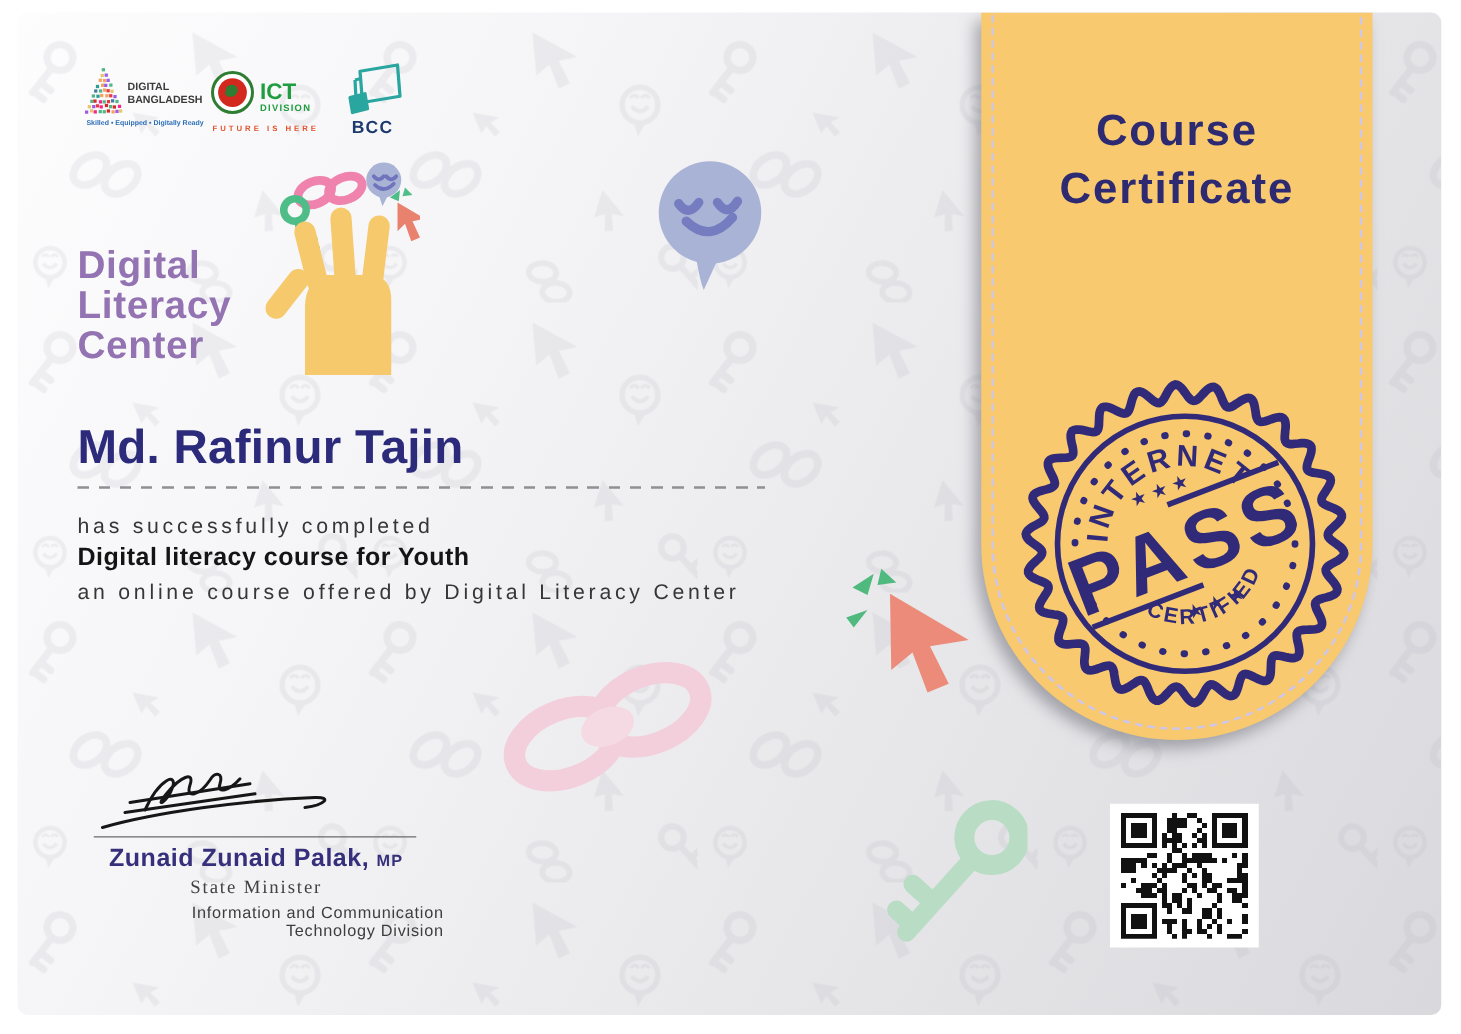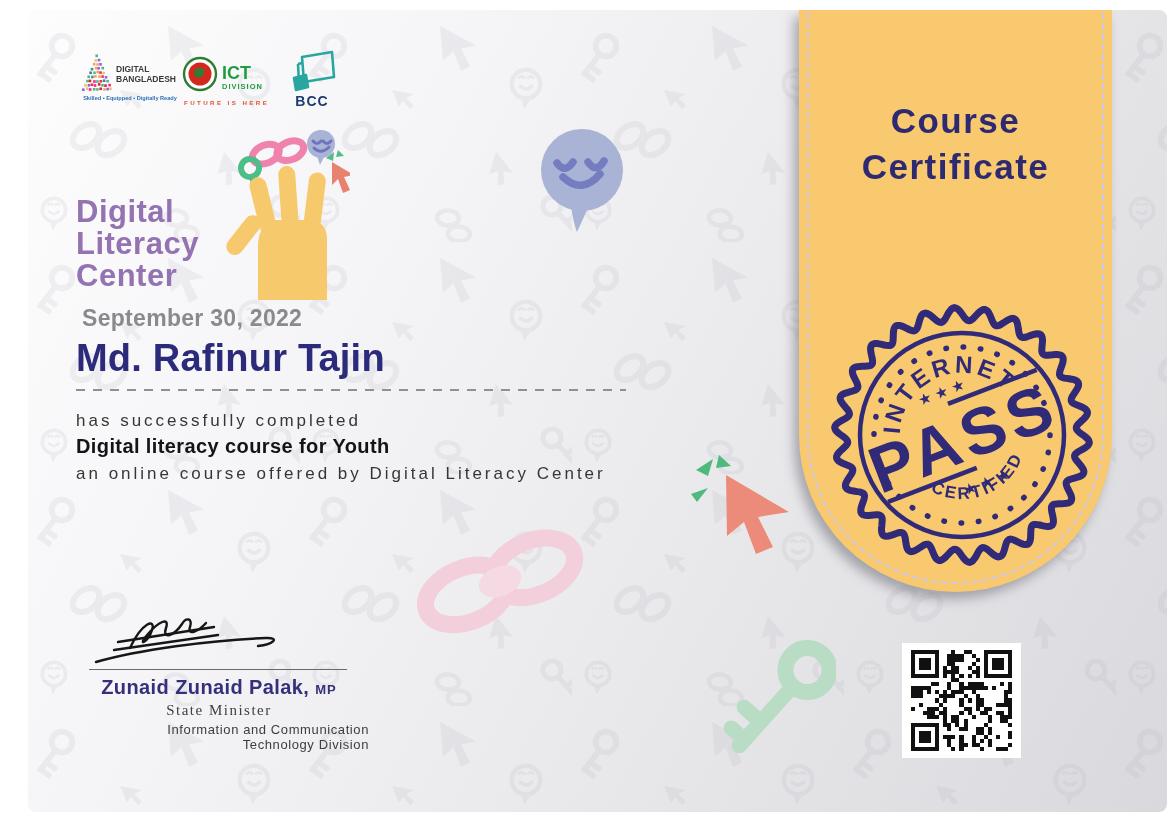--- a/index.html
+++ b/index.html
@@ -1,21 +1,21 @@
 <!DOCTYPE html>
 <html><head>
 <meta charset="utf-8">
 <style>
   html,body{margin:0;padding:0;}
   body{
     width:1169px;height:827px;background:#ffffff;position:relative;overflow:hidden;
     font-family:"Liberation Sans","DejaVu Sans",sans-serif;
   }
   .certificate{
-    position:absolute;left:28px;top:10px;width:1139px;height:802px;
+    position:absolute;left:14px;top:10px;width:1139px;height:802px;
     background:linear-gradient(118deg,#fdfdfe 0%,#f5f5f7 30%,#eaeaed 58%,#d9d9dd 100%);
     border-radius:8px;overflow:hidden;
   }
   .wm-layer{position:absolute;left:0;top:0;width:100%;height:100%;}
 
   
   .logo-db{position:absolute;left:52px;top:42px;width:100px;height:58px;}
   .logo-ict{position:absolute;left:154px;top:42px;width:92px;height:58px;}
   .logo-bcc{position:absolute;left:258px;top:40px;width:52px;height:62px;}
 
@@ -48,21 +48,21 @@
     position:absolute;left:771px;top:0;width:313px;height:582px;
     background:#f8c96e;border-radius:0 0 157px 157px;
     filter:drop-shadow(-5px 7px 6px rgba(108,108,118,.55));
   }
   .ribbon-dash{
     position:absolute;left:8px;right:8px;top:-2px;bottom:8px;
     border:2px dashed #cdc6e8;border-top:none;border-radius:0 0 149px 149px;
   }
   .ribbon-title{
     position:absolute;top:72px;left:0;width:100%;text-align:center;
-    color:#2d2a72;font-weight:bold;font-size:35px;line-height:46px;letter-spacing:1.5px;margin-top:16px;
+    color:#2d2a72;font-weight:bold;font-size:35px;line-height:46px;letter-spacing:1.5px;
   }
   .stamp{position:absolute;left:26px;top:288px;width:274px;height:274px;}
 
   
   .sig-svg{position:absolute;left:62px;top:592px;width:210px;height:68px;}
   .sig-line{position:absolute;left:61px;top:659px;width:258px;height:1px;background:#6a6a6a;}
   .sig-name{position:absolute;left:41px;top:666px;width:300px;text-align:center;color:#36307c;font-weight:bold;font-size:20px;letter-spacing:.4px;}
   .sig-name .suffix{font-size:13px;font-weight:bold;letter-spacing:1px;}
   .sig-title{position:absolute;left:41px;top:692px;width:300px;text-align:center;color:#414141;font-size:15px;font-weight:500;letter-spacing:1.5px;font-family:Liberation Serif, serif;}
   .sig-dept{position:absolute;left:41px;top:712px;width:300px;text-align:right;color:#3d3d3d;font-size:13px;line-height:15px;font-weight:500;letter-spacing:.6px;}
@@ -217,21 +217,20 @@
 
     <g fill="#f6c96d">
       <rect x="60" y="48" width="17" height="58" rx="8.5" transform="rotate(-14 68 100)"></rect>
       <rect x="82" y="38" width="17" height="64" rx="8.5" transform="rotate(-4 90 100)"></rect>
       <rect x="103" y="44" width="17" height="58" rx="8.5" transform="rotate(7 111 100)"></rect>
       <rect x="36" y="84" width="17" height="46" rx="8.5" transform="rotate(38 44 106)"></rect>
       <path d="M58,172 L58,118 Q58,96 76,92 L112,92 Q127,94 127,112 L127,172 Z"></path>
     </g>
   </svg>
 
-  <div class="date">September 30, 2022</div>
   <div class="recipient">Md. Rafinur Tajin</div>
   <div class="name-dash"></div>
   <div class="completed">has successfully completed</div>
   <div class="course-title">Digital literacy course for Youth</div>
   <div class="offered">an online course offered by Digital Literacy Center</div>
 
   <svg class="deco-smiley" viewBox="0 0 100 110">
     <circle cx="50" cy="45" r="41" fill="#a9b3d6"></circle>
     <path d="M39,82 Q42,100 45,107 L56,83 Z" fill="#a9b3d6"></path>
     <path d="M25,38 Q33,49 41,37" fill="none" stroke="#767cc0" stroke-width="7.5" stroke-linecap="round"></path>

